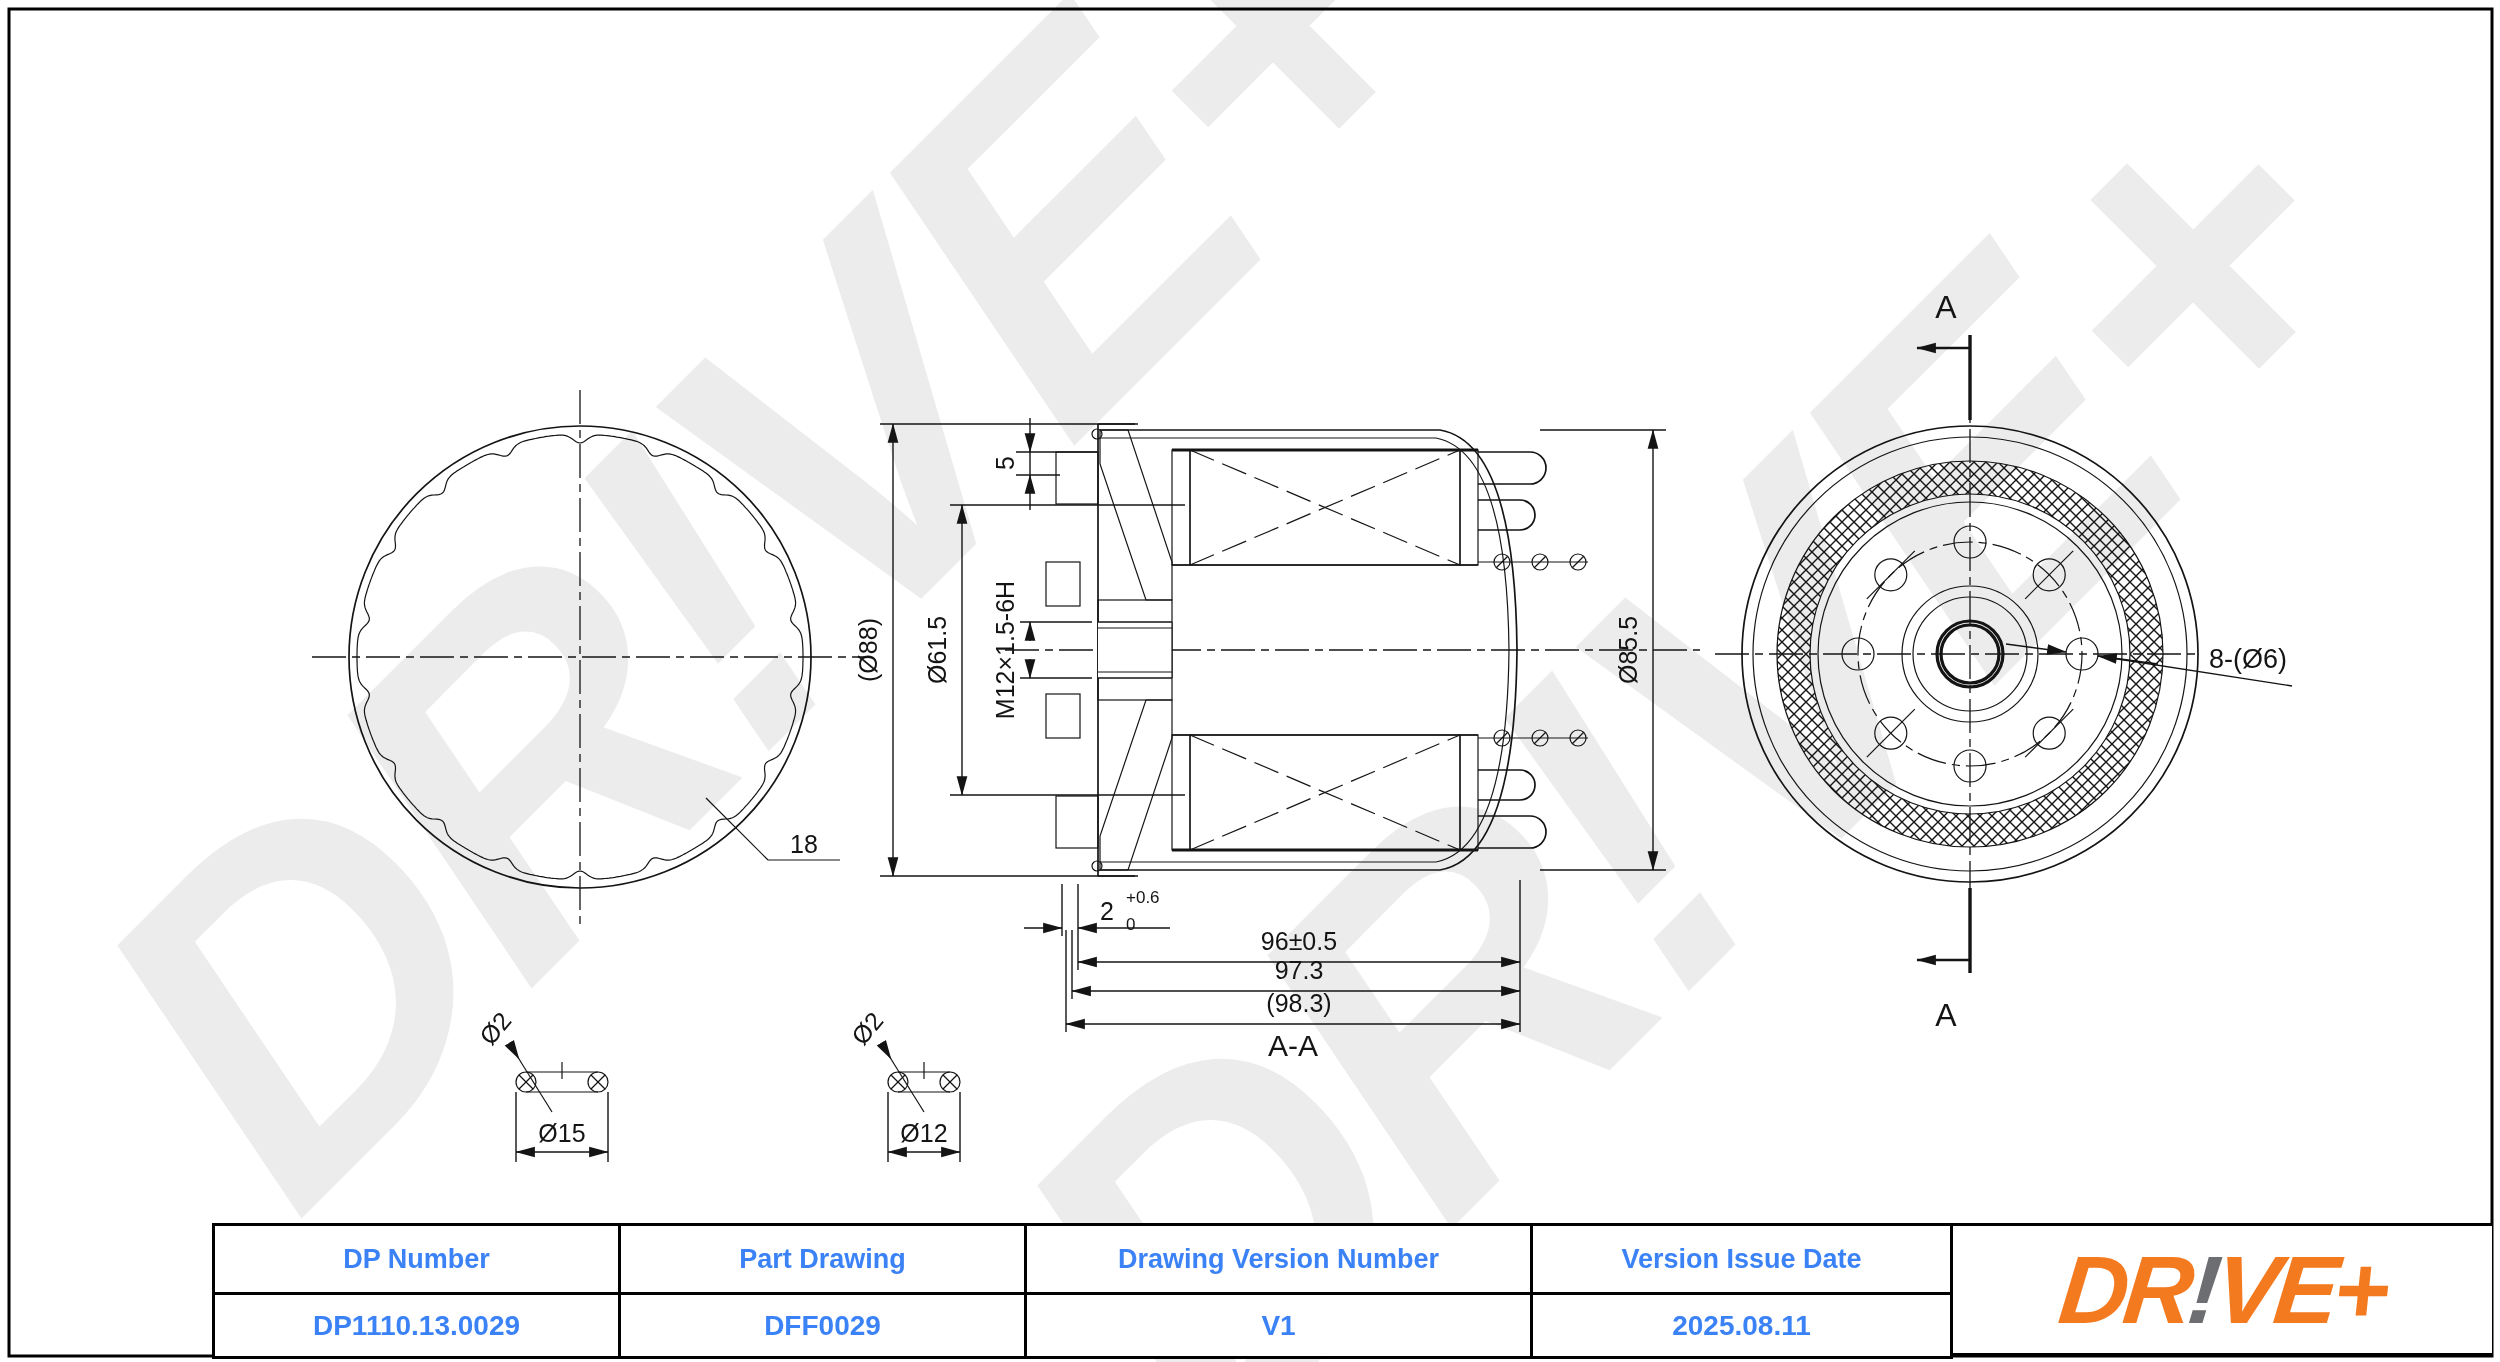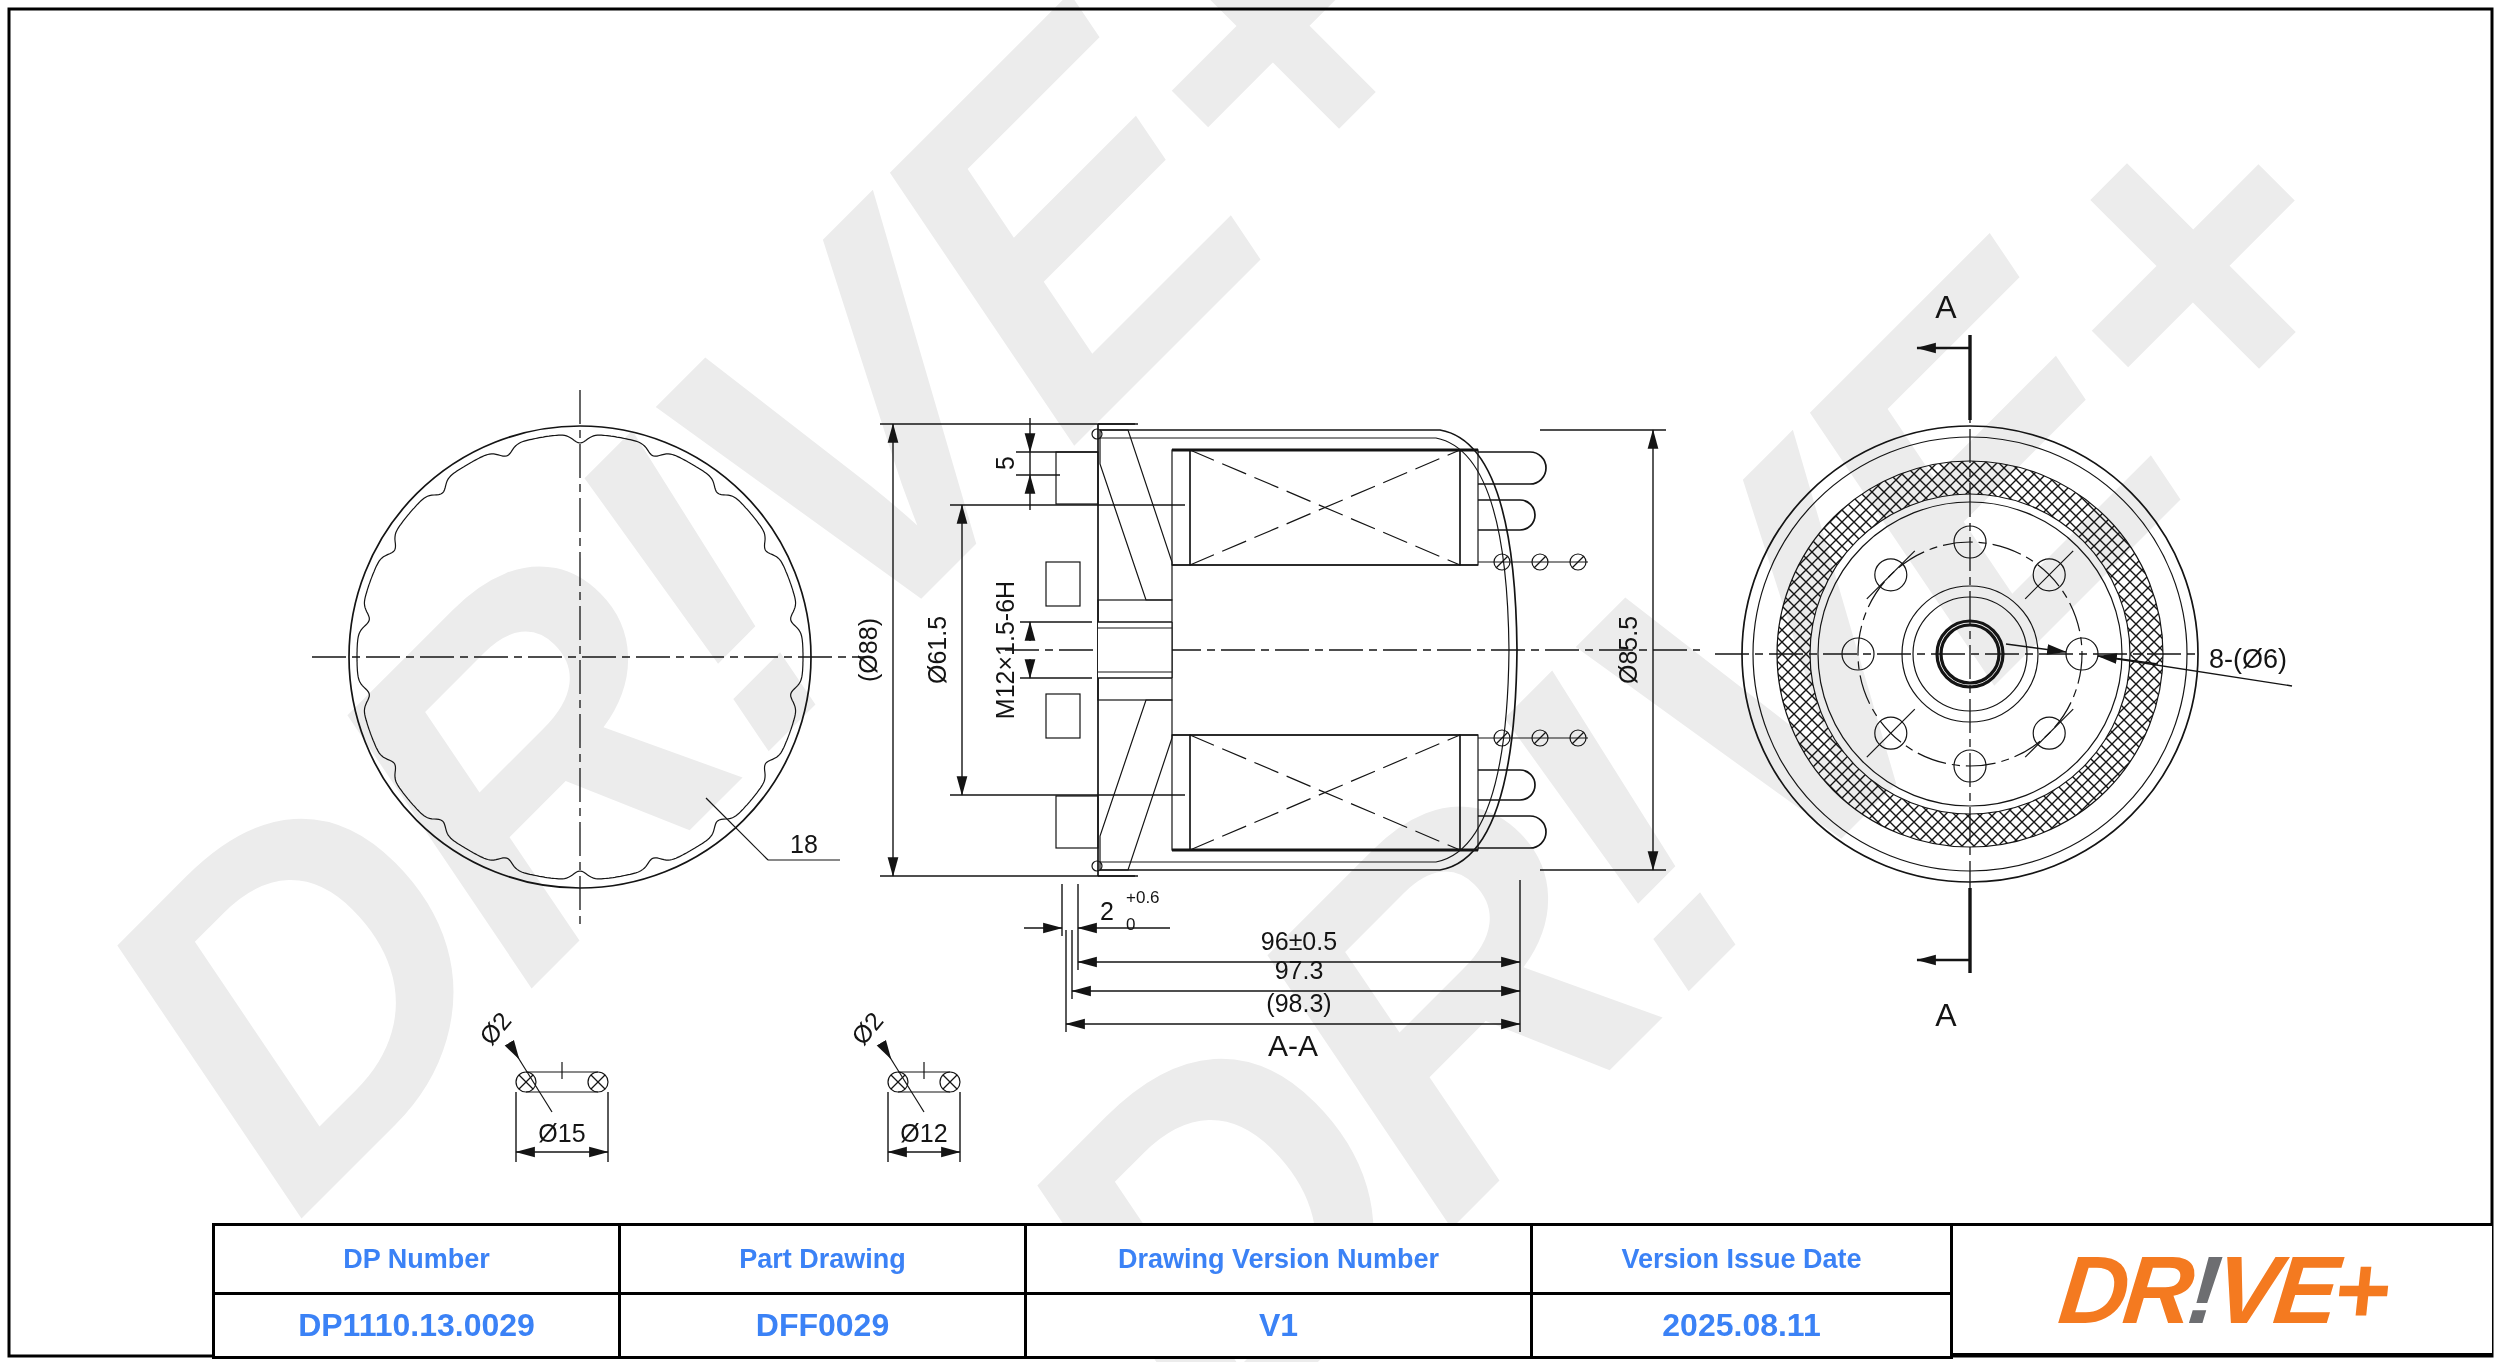--- a/index.html
+++ b/index.html
@@ -26,21 +26,21 @@
   
   .tbl{
     position:absolute;left:212px;top:1223px;width:1738px;height:133px;
     border-collapse:collapse;table-layout:fixed;background:#fff;
   }
   .tbl td{
     border:3px solid #000;text-align:center;vertical-align:middle;
     font-weight:bold;color:#3b82f6;background:#fff;padding:0;
   }
   .tbl .hdr td{font-size:27px;height:66px;}
-  .tbl .val td{font-size:32px;height:61px;}
+  .tbl .val td{font-size:28px;height:61px;}
   .logo-cell{
     position:absolute;left:1950px;top:1223px;width:539px;height:127px;
     border-top:3px solid #000;border-bottom:3px solid #000;border-left:3px solid #000;
     background:#fff;display:flex;align-items:center;justify-content:center;
   }
   .logo{
     font-weight:bold;font-style:italic;font-size:96px;letter-spacing:-5px;
     transform:skewX(-6deg);white-space:nowrap;
   }
   .logo .o{color:var(--orange);}

